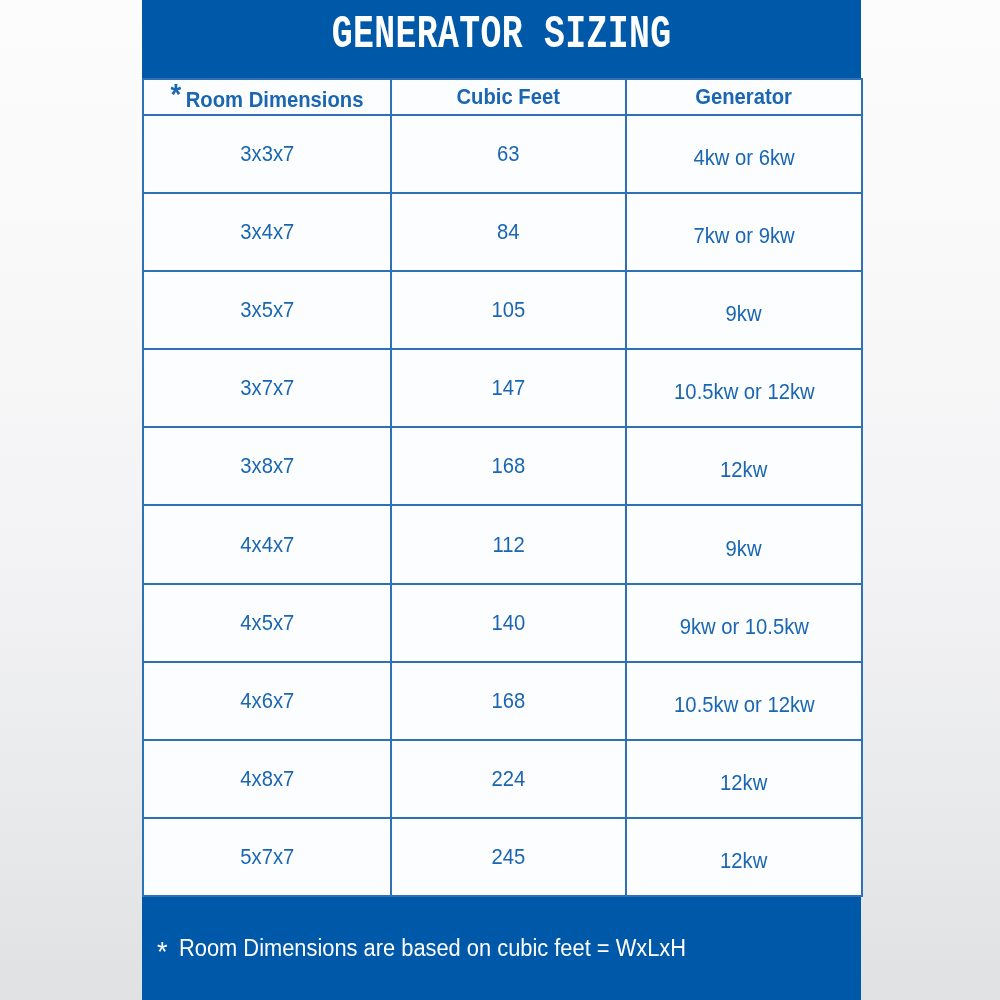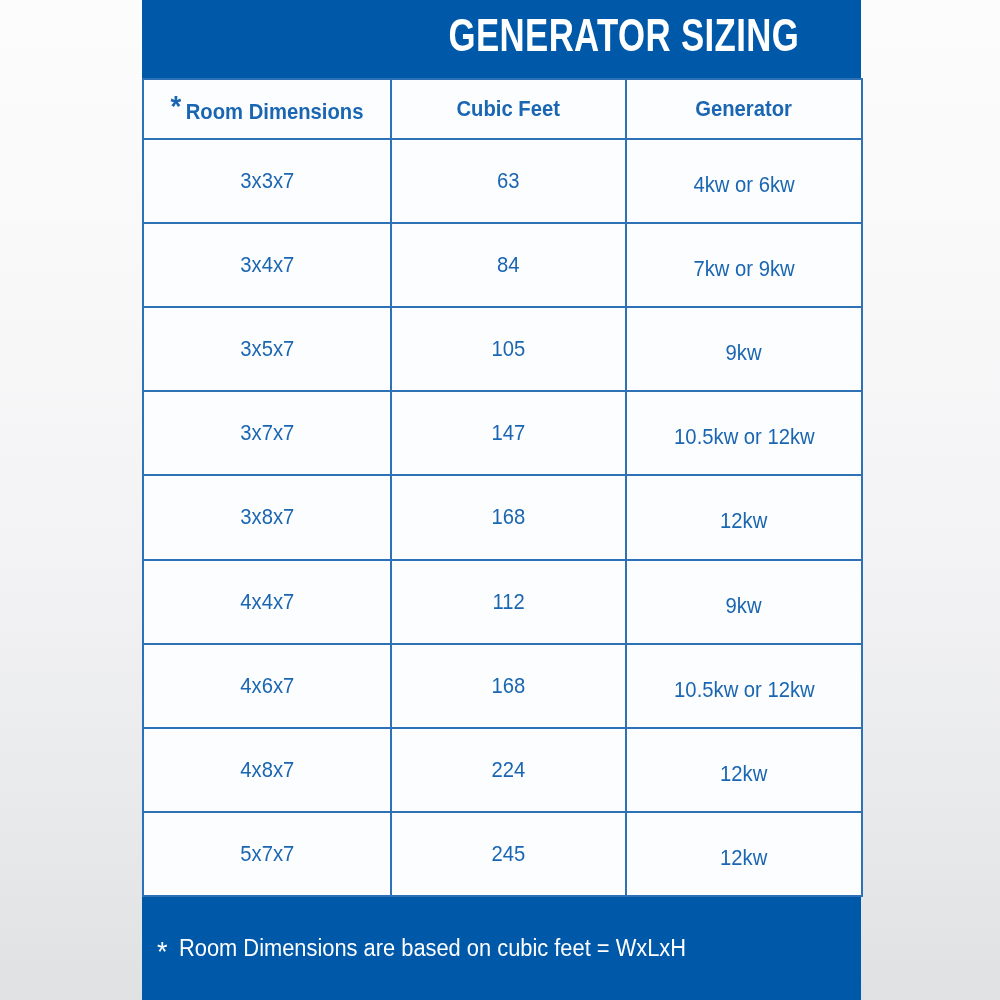--- a/index.html
+++ b/index.html
@@ -6,34 +6,34 @@
   body {
     width: 1000px; height: 1000px; position: relative; overflow: hidden;
     font-family: "Liberation Sans", sans-serif;
     background: linear-gradient(180deg, #fcfcfc 0%, #f8f8f9 30%, #f2f2f4 58%, #e8e9eb 82%, #e0e1e3 100%);
   }
   .panel {
     position: absolute; left: 142px; top: 0; width: 719px; height: 1000px;
     background: #0058a9;
   }
   .title-band {
-    height: 68px; display: flex; align-items: center; justify-content: flex-end;
+    height: 68px; display: flex; align-items: center; justify-content: center; font-family: Liberation Mono, monospace;
   }
   .title-text {
     color: #ffffff; font-size: 47px; font-weight: 800; white-space: nowrap;
     display: inline-block; transform: scaleX(0.74); letter-spacing: 0.5px;
   }
   table.sizing {
     position: absolute; top: 78px; left: 0; width: 719px; height: 819px;
     border-collapse: collapse; table-layout: fixed;
   }
   table.sizing th, table.sizing td {
     border: 2px solid #2f71b7; background: #fcfdfe;
     color: #1a66b2; text-align: center; vertical-align: middle;
-    font-size: 22px; padding: 12px;
+    font-size: 22px; padding: 0;
   }
   .cnd { display: inline-block; transform: scaleX(0.92); white-space: nowrap; }
   .hdr-ast { font-size: 30px; font-weight: bold; position: relative; top: -3px; margin-right: 5px; }
   td.gen-cell .cnd { position: relative; top: 4px; }
   .footer {
     position: absolute; left: 0; top: 897px; width: 719px; height: 103px;
     display: flex; align-items: center; color: #ffffff; font-size: 23px;
     box-sizing: border-box; padding-left: 15px;
   }
   .fnote-ast { font-size: 27px; position: relative; top: 4px; margin-right: 11px; display: inline-block; }
@@ -91,20 +91,25 @@
           <td><span class="cnd">3x8x7</span></td>
           <td><span class="cnd">168</span></td>
           <td class="gen-cell"><span class="cnd">12kw</span></td>
         </tr>
         <tr>
           <td><span class="cnd">4x4x7</span></td>
           <td><span class="cnd">112</span></td>
           <td class="gen-cell"><span class="cnd">9kw</span></td>
         </tr>
         <tr>
+          <td><span class="cnd">4x5x7</span></td>
+          <td><span class="cnd">140</span></td>
+          <td class="gen-cell"><span class="cnd">9kw or 10.5kw</span></td>
+        </tr>
+        <tr>
           <td><span class="cnd">4x6x7</span></td>
           <td><span class="cnd">168</span></td>
           <td class="gen-cell"><span class="cnd">10.5kw or 12kw</span></td>
         </tr>
         <tr>
           <td><span class="cnd">4x8x7</span></td>
           <td><span class="cnd">224</span></td>
           <td class="gen-cell"><span class="cnd">12kw</span></td>
         </tr>
         <tr>

